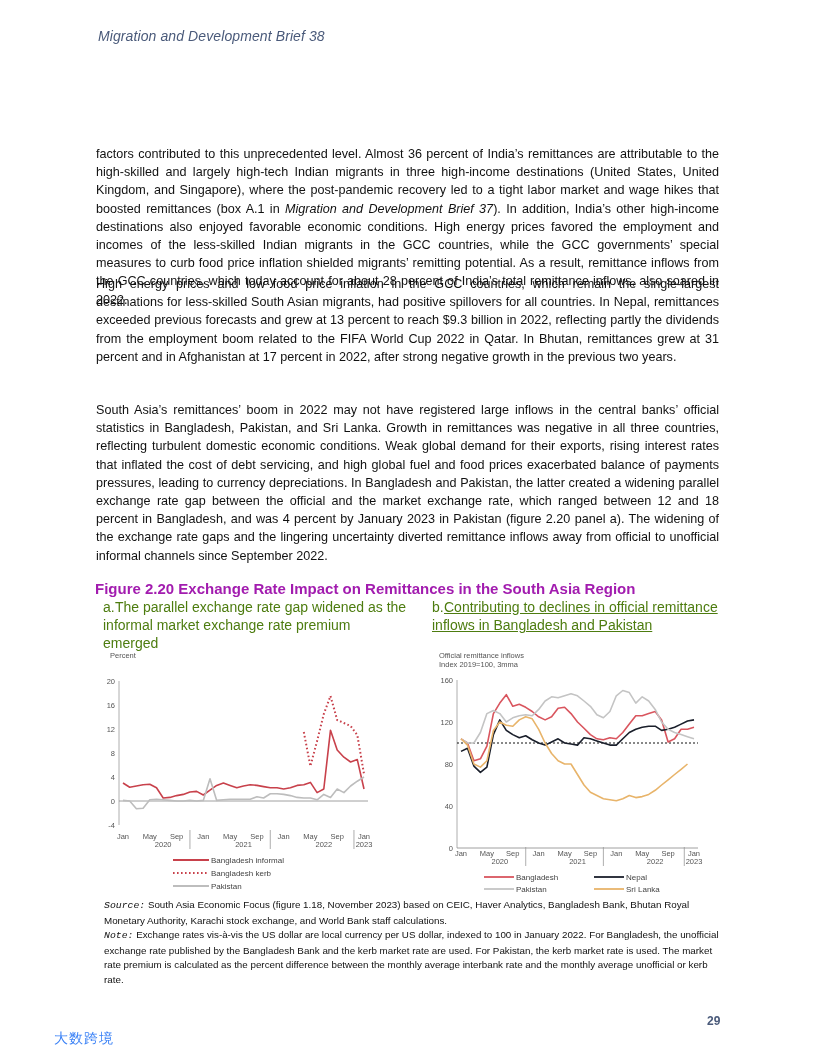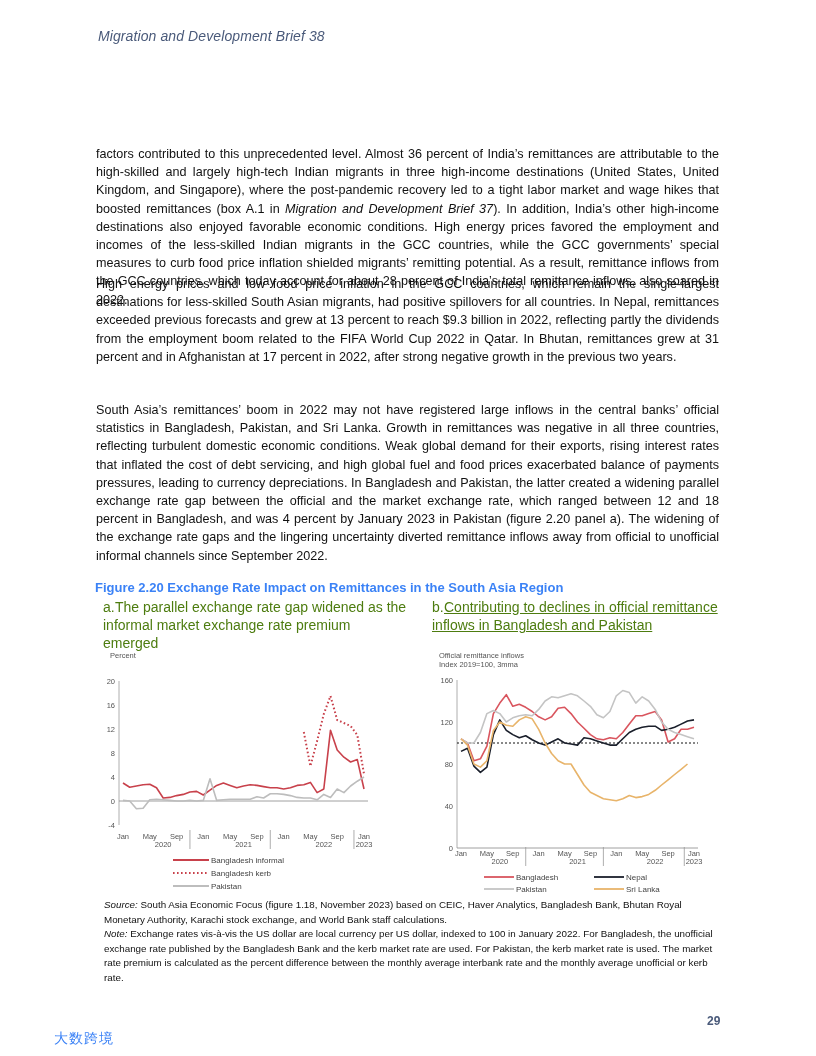--- a/index.html
+++ b/index.html
@@ -4,34 +4,34 @@
 <style>
   html, body { margin: 0; padding: 0; background: #ffffff; }
   body { width: 816px; height: 1056px; position: relative; overflow: hidden;
          font-family: "Liberation Sans", sans-serif; color: #1a1a1a; }
   .running-header { position: absolute; left: 98px; top: 28px; font-size: 14px; color: #4a5a7a; letter-spacing: 0.1px; font-style: italic; }
   .body-text { position: absolute; left: 96px; width: 623px; font-size: 12.6px; line-height: 18.2px; text-align: justify; color: #111; }
   .body-text .it { font-style: italic; }
   #p1 { top: 97px; margin-top: 48px; }
   #p2 { top: 275px; }
   #p3 { top: 401px; }
-  .fig-title { position: absolute; left: 95px; top: 580px; font-size: 13px; font-weight: bold; color: #3b82f6; }
+  .fig-title { position: absolute; left: 95px; top: 580px; font-size: 15px; font-weight: bold; color: #a21caf; }
   .panel-title { position: absolute; font-size: 14px; line-height: 18px; color: #4d7c0f; }
   #panel-a-title { left: 103px; top: 598px; width: 305px; }
   #panel-b-title { left: 432px; top: 598px; width: 300px; text-decoration: underline; }
   .panel-title .lbl { display: inline-block; width: 12px; }
   .panel-title .txt { display: inline; }
   .chart-svg { position: absolute; }
   #chart-a { left: 100px; top: 648px; }
   #chart-b { left: 432px; top: 645px; }
   .axis-label { font-family: "Liberation Sans", sans-serif; font-size: 7.5px; fill: #555; }
   .tick-label { font-family: "Liberation Sans", sans-serif; font-size: 7.5px; fill: #555; }
   .legend-text { font-family: "Liberation Sans", sans-serif; font-size: 8px; fill: #444; }
   .notes { position: absolute; left: 104px; top: 898px; width: 620px; font-size: 9.8px; line-height: 14.5px; color: #111; }
-  .notes .it { font-style: italic; }
+  .notes .it { font-style: italic; font-family: Liberation Mono, monospace; }
   .page-number { position: absolute; left: 707px; top: 1014px; font-size: 12px; color: #4a5a7a; font-weight: bold; }
   .watermark { position: absolute; left: 6px; top: 1030px; font-size: 14px; color: #3b82f6; letter-spacing: 1px; margin-left: 48px; }
 </style>
 </head>
 <body>
 
 <div class="running-header">Migration and Development Brief 38</div>
 
 <div class="body-text" id="p1"><span>factors contributed to this unprecedented level. Almost 36 percent of India’s remittances are attributable to the high-skilled and largely high-tech Indian migrants in three high-income destinations (United States, United Kingdom, and Singapore), where the post-pandemic recovery led to a tight labor market and wage hikes that boosted remittances (box A.1 in </span><span class="it">Migration and Development Brief 37</span><span>). In addition, India’s other high-income destinations also enjoyed favorable economic conditions. High energy prices favored the employment and incomes of the less-skilled Indian migrants in the GCC countries, while the GCC governments’ special measures to curb food price inflation shielded migrants’ remitting potential. As a result, remittance inflows from the GCC countries, which today account for about 28 percent of India’s total remittance inflows, also soared in 2022.</span></div>
 <div class="body-text" id="p2">High energy prices and low food price inflation in the GCC countries, which remain the single-largest destinations for less-skilled South Asian migrants, had positive spillovers for all countries. In Nepal, remittances exceeded previous forecasts and grew at 13 percent to reach $9.3 billion in 2022, reflecting partly the dividends from the employment boom related to the FIFA World Cup 2022 in  Qatar. In Bhutan, remittances grew at 31 percent and in Afghanistan at 17 percent in 2022, after strong negative growth in the previous two years.</div>

